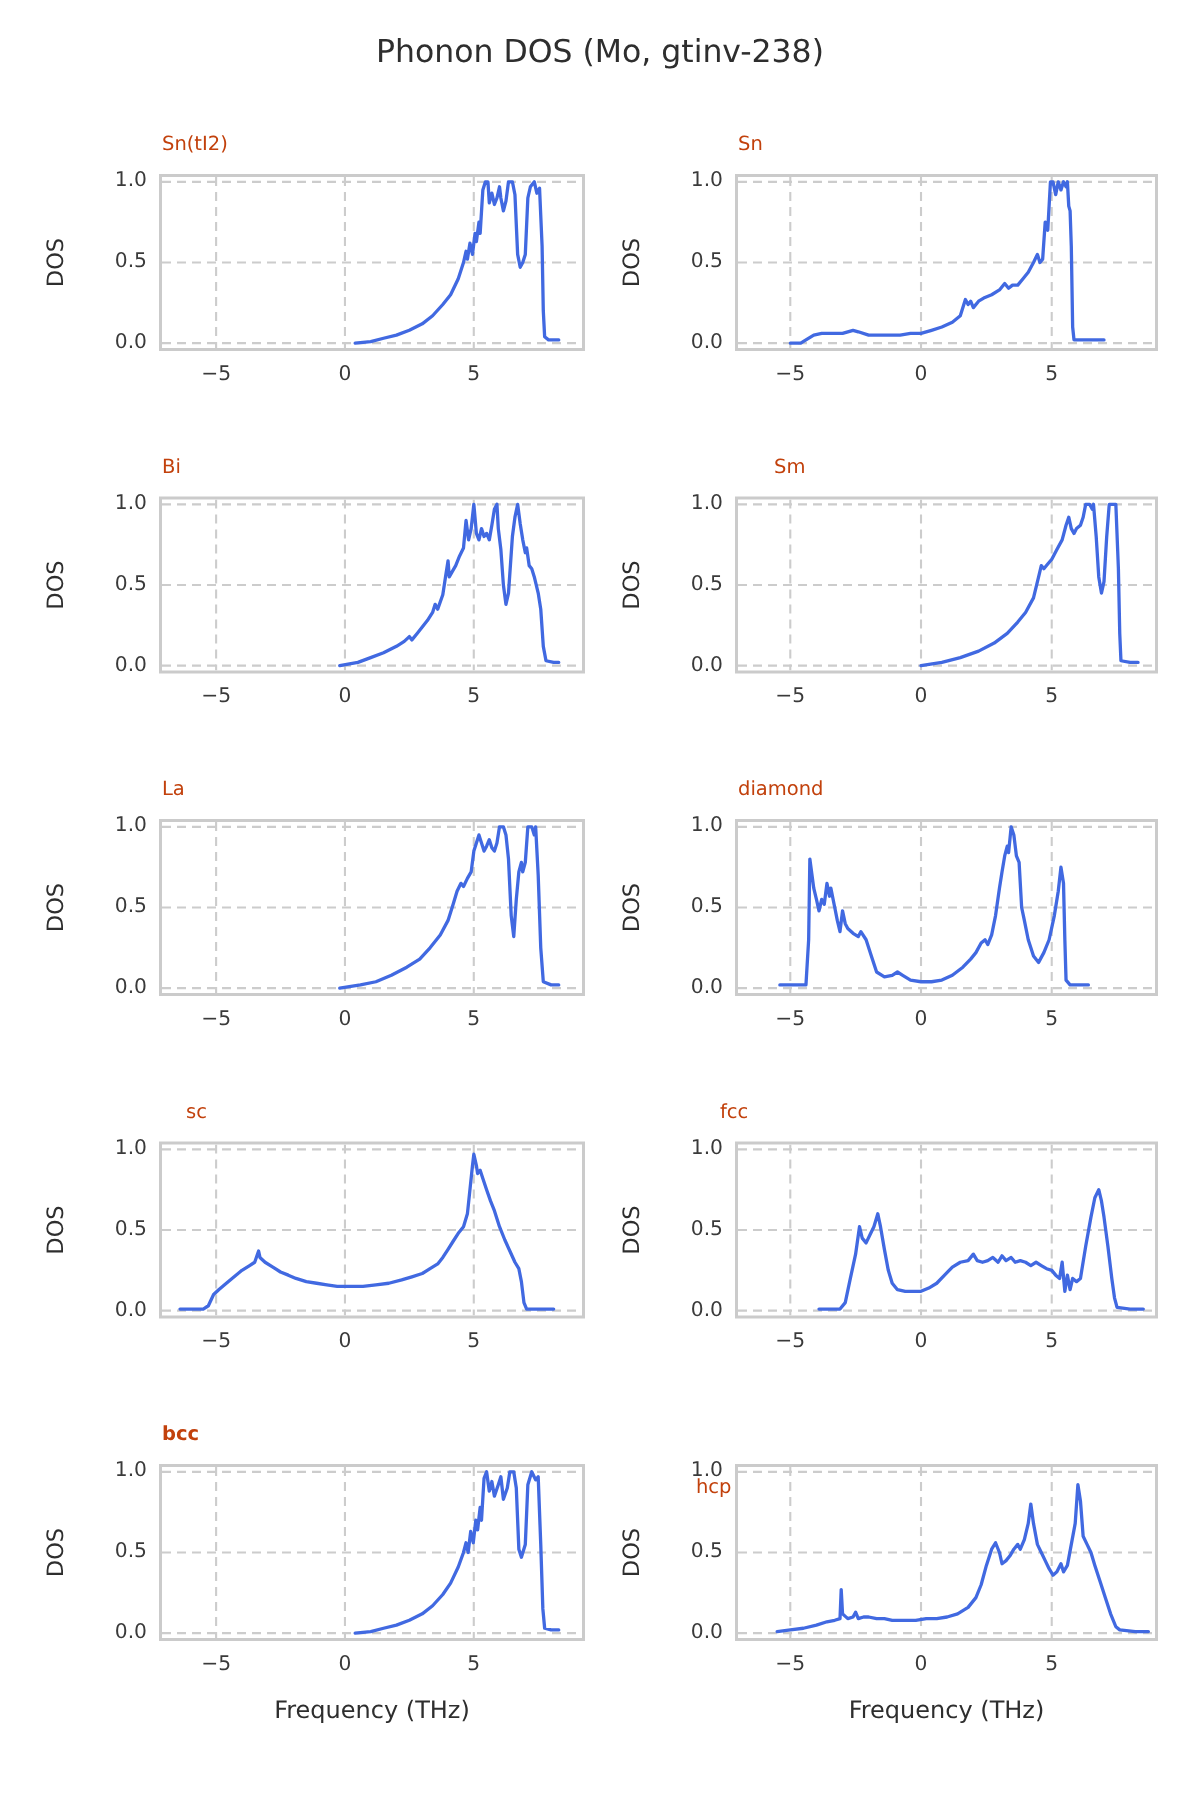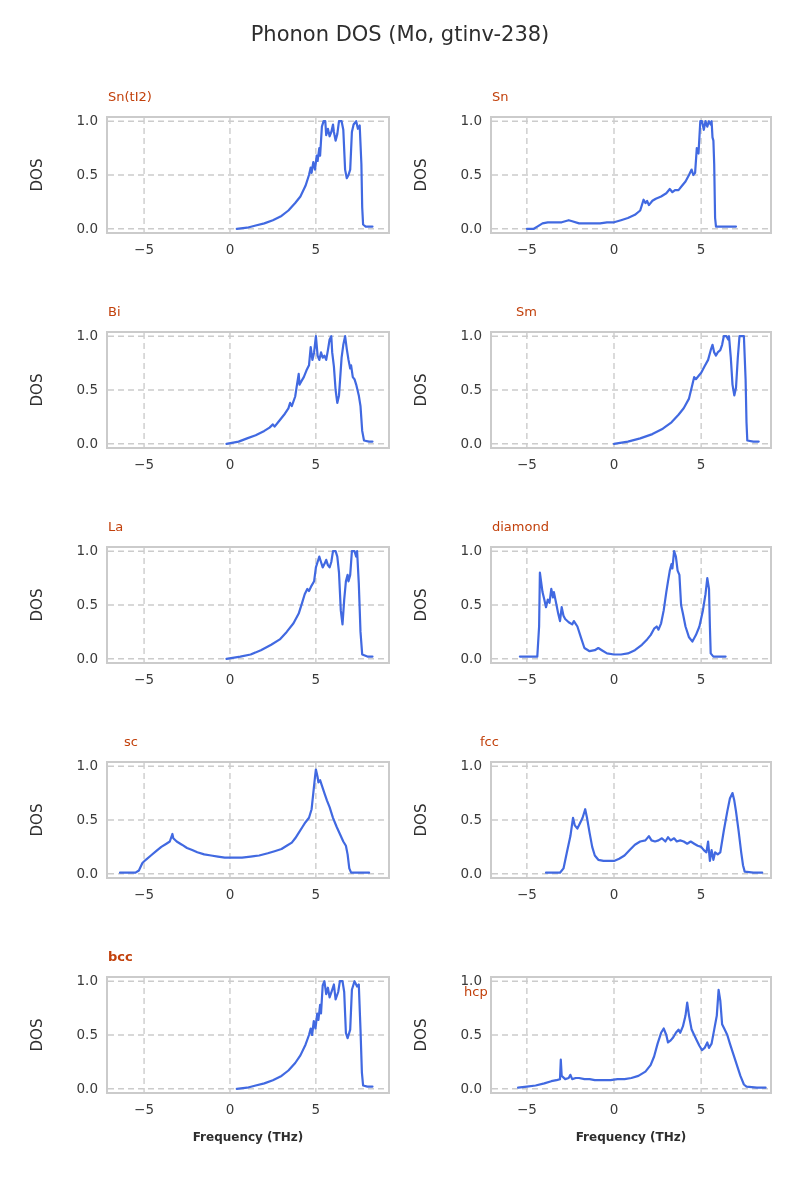--- a/index.html
+++ b/index.html
@@ -6,21 +6,21 @@
   body{font-family:"DejaVu Sans","Liberation Sans",sans-serif;}
   .figure{position:relative;width:800px;height:1200px;background:#ffffff;overflow:hidden;}
   .fig-title{position:absolute;left:0;top:22px;width:800px;text-align:center;
              font-size:21px;color:#2e2e2e;}
   #plots{position:absolute;left:0;top:0;width:800px;height:1200px;}
   .sp-title{position:absolute;font-size:13px;color:#c2410c;white-space:nowrap;}
   .ytick{position:absolute;width:38px;text-align:right;font-size:13.5px;color:#3a3a3a;}
   .xtick{position:absolute;width:44px;text-align:center;font-size:13.5px;color:#3a3a3a;}
   .ylab{position:absolute;width:114px;height:20px;text-align:center;font-size:15px;
         color:#2e2e2e;transform:rotate(-90deg);}
-  .xlab{position:absolute;text-align:center;font-size:12px;color:#2e2e2e;font-weight:bold;}
+  .xlab{position:absolute;text-align:center;font-size:16px;color:#2e2e2e;}
   .ax{position:absolute;background:#ffffff;border:2px solid #cbcbcb;}
 </style>
 </head>
 <body>
 
 <div class="figure">
   <div class="fig-title">Phonon DOS (Mo, gtinv-238)</div>
   <div id="plots">
       <div class="sp-title" style="left: 108px; top: 89px;">Sn(tI2)</div>
       <svg class="ax" width="280" height="114" style="left: 106px; top: 116px; border-color: rgb(203, 203, 203);">

